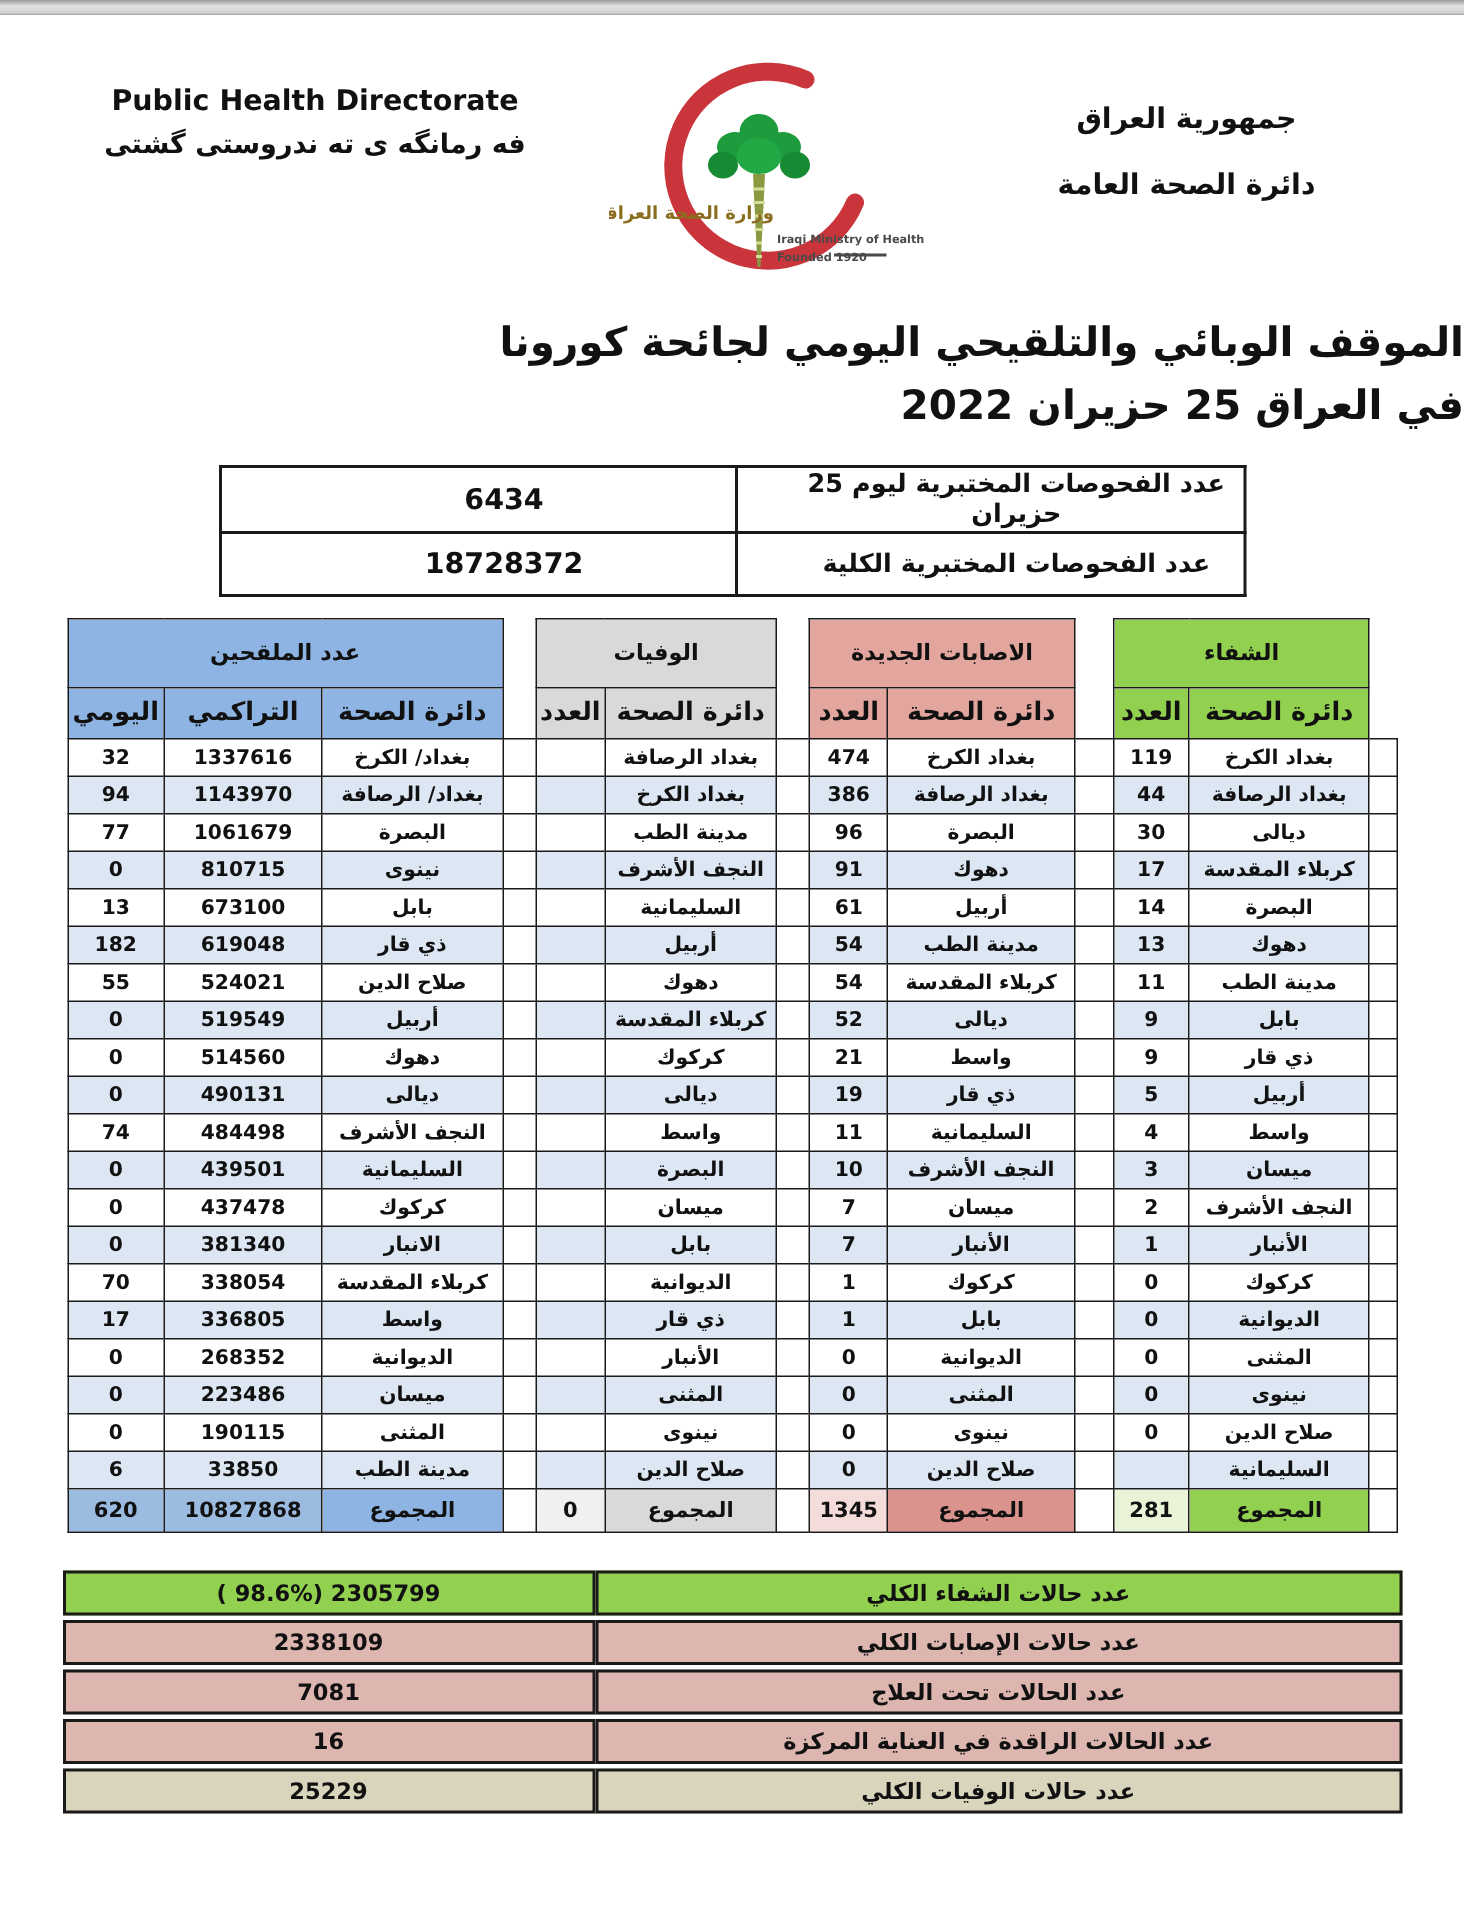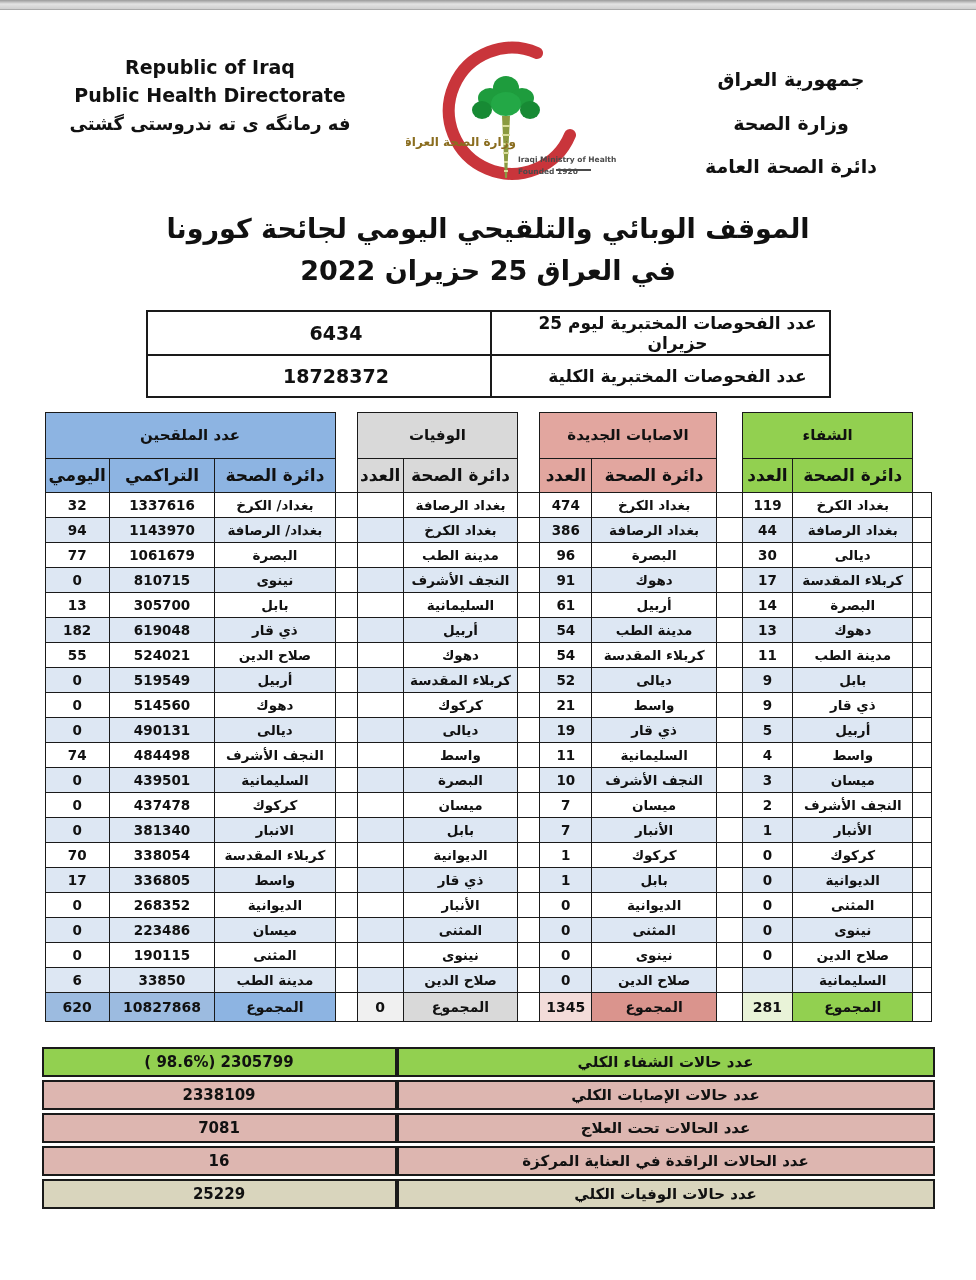--- a/index.html
+++ b/index.html
@@ -9,21 +9,21 @@
           background:linear-gradient(#9a9a9a,#e3e3e3 45%,#cfcfcf);
           border-bottom:1px solid #aaa;}
   
   .letterhead{display:flex;justify-content:space-between;align-items:flex-start;
               padding:34px 60px 0 60px;}
   .en-block{width:300px;text-align:center;font-weight:700;font-size:19px;line-height:1.45;margin-top:10px;}
   .ku-line{font-size:18px;font-weight:700;margin-top:2px;}
   .logo-wrap{width:215px;height:158px;position:relative;margin-top:-8px;}
   .ar-block{width:250px;text-align:center;font-weight:700;font-size:19px;line-height:2.3;margin-top:14px;direction:rtl;}
   
-  .page-title{text-align:center;font-weight:700;font-size:27px;line-height:1.55;
+  .page-title{font-weight:700;font-size:27px;line-height:1.55;
               margin-top:14px;direction:rtl;}
   
   table{border-collapse:collapse;}
   .tests{direction:rtl;margin:18px auto 0 auto;width:605px;table-layout:fixed;}
   .tests td{border:2px solid #1a1a1a;height:38px;text-align:center;vertical-align:middle;
             font-weight:700;padding-left:36px;}
   .tests .t-label{width:300px;font-size:17px;}
   .tests .t-value{width:305px;font-size:19px;direction:ltr;}
   
   .main{direction:rtl;margin:14px auto 0 auto;table-layout:fixed;width:887px;}
@@ -59,21 +59,20 @@
   .logo-ar{fill:#8a6d1f;font-size:12px;font-weight:700;}
   .logo-en{fill:#4a4a4a;font-size:7.5px;font-weight:700;}
 </style>
 </head>
 <body>
 
 <div class="topbar"></div>
 
 <div class="letterhead">
   <div class="en-block">
-    <div>Republic of Iraq</div>
     <div>Public Health Directorate</div>
     <div class="ku-line" dir="rtl">فه رمانگه ی ته ندروستی گشتی</div>
   </div>
 
   <div class="logo-wrap">
     <svg width="215" height="158" viewBox="0 0 215 158">
 
       <g>
         <path d="M 131 17 A 63 63 0 1 0 164 99" fill="none" stroke="#c9353b" stroke-width="12" stroke-linecap="round"></path>
       </g>
@@ -98,21 +97,20 @@
 
       <text x="110" y="110" direction="rtl" class="logo-ar">وزارة الصحة العراقية</text>
       <text x="112" y="126" class="logo-en">Iraqi Ministry of Health</text>
       <text x="112" y="138" class="logo-en">Founded 1920</text>
       <line x1="150" y1="134" x2="185" y2="134" stroke="#4a4a4a" stroke-width="2"></line>
     </svg>
   </div>
 
   <div class="ar-block">
     <div>جمهورية العراق</div>
-    <div>وزارة الصحة</div>
     <div>دائرة الصحة العامة</div>
   </div>
 </div>
 
 <div class="page-title">
   <div>الموقف الوبائي والتلقيحي اليومي لجائحة كورونا</div>
   <div>في العراق  25 حزيران 2022</div>
 </div>
 
 <table class="tests">
@@ -233,21 +231,21 @@
         <td class="name">البصرة</td>
         <td class="num">14</td>
         <td class="sep"></td>
         <td class="name">أربيل</td>
         <td class="num">61</td>
         <td class="sep"></td>
         <td class="name">السليمانية</td>
         <td class="num"></td>
         <td class="sep"></td>
         <td class="name">بابل</td>
-        <td class="num">305700</td>
+        <td class="num">673100</td>
         <td class="num">13</td>
       </tr>
       <tr>
         <td class="narrow"></td>
         <td class="name">دهوك</td>
         <td class="num">13</td>
         <td class="sep"></td>
         <td class="name">مدينة الطب</td>
         <td class="num">54</td>
         <td class="sep"></td>

